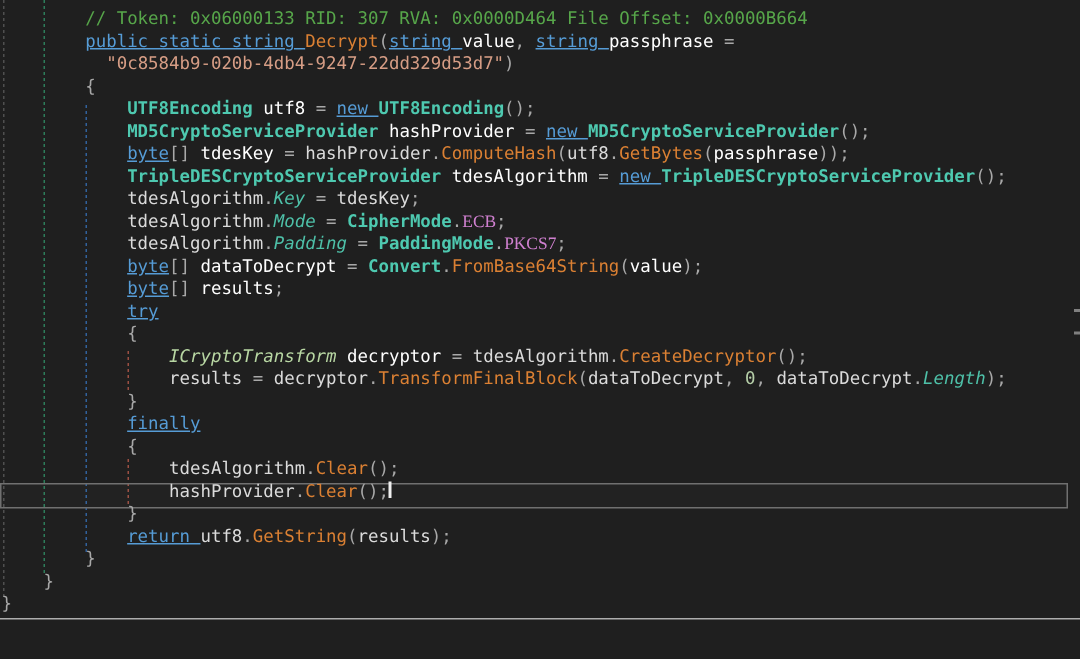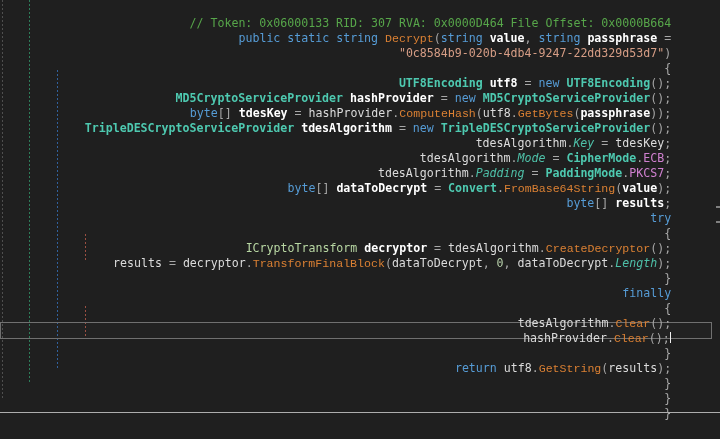--- a/index.html
+++ b/index.html
@@ -3,34 +3,34 @@
 <meta charset="utf-8">
 <style>
   html,body{margin:0;padding:0;}
   body{width:720px;height:439px;background:#1f1f1f;overflow:hidden;position:relative;}
   .editor{
     position:absolute;inset:0;
     font-family:"DejaVu Sans Mono", monospace;
     font-size:11.6px;line-height:15px;
     color:#dbdbdb;
   }
-  #code-lines{position:absolute;top:16px;left:1px;white-space:pre;text-align:right;}
+  #code-lines{position:absolute;top:5px;left:1px;white-space:pre;}
   .line{height:15px;}
   
   .tok-c{color:#57A64A;}            
-  .tok-k{color:#569CD6;}            
+  .tok-k{color:#569CD6;text-decoration:underline;}            
   .tok-t{color:#4EC9B0;font-weight:bold;}            
-  .tok-i{color:#B8D7A3;}            
+  .tok-i{color:#B8D7A3;font-style:italic;}            
   .tok-pr{color:#4EC0A8;font-style:italic;}           
-  .tok-e{color:#D080D0;}            
-  .tok-m{color:#DB8033;font-family:Liberation Mono, monospace;}            
+  .tok-e{color:#D080D0;font-family:Liberation Serif, serif;}            
+  .tok-m{color:#DB8033;}            
   .tok-s{color:#D69D85;}            
   .tok-n{color:#B5CEA8;}            
   .tok-p{color:#A8A8A8;}            
-  .tok-d{color:#FFFFFF;font-weight:bold;} 
+  .tok-d{color:#FFFFFF;font-weight:normal;} 
   .tok-r{color:#DBDBDB;}            
   .tok-w{}                          
   .caret{display:inline-block;width:1.5px;height:11px;background:#F0F0F0;vertical-align:-1px;}
   .guide{position:absolute;width:1px;}
   .clbox{position:absolute;left:0;border:1px solid #707070;box-sizing:border-box;background:rgba(255,255,255,0.015);}
   .sep{position:absolute;left:0;width:720px;height:1px;}
   .mark{position:absolute;width:4px;height:2px;}
 </style>
 </head>
 <body>

